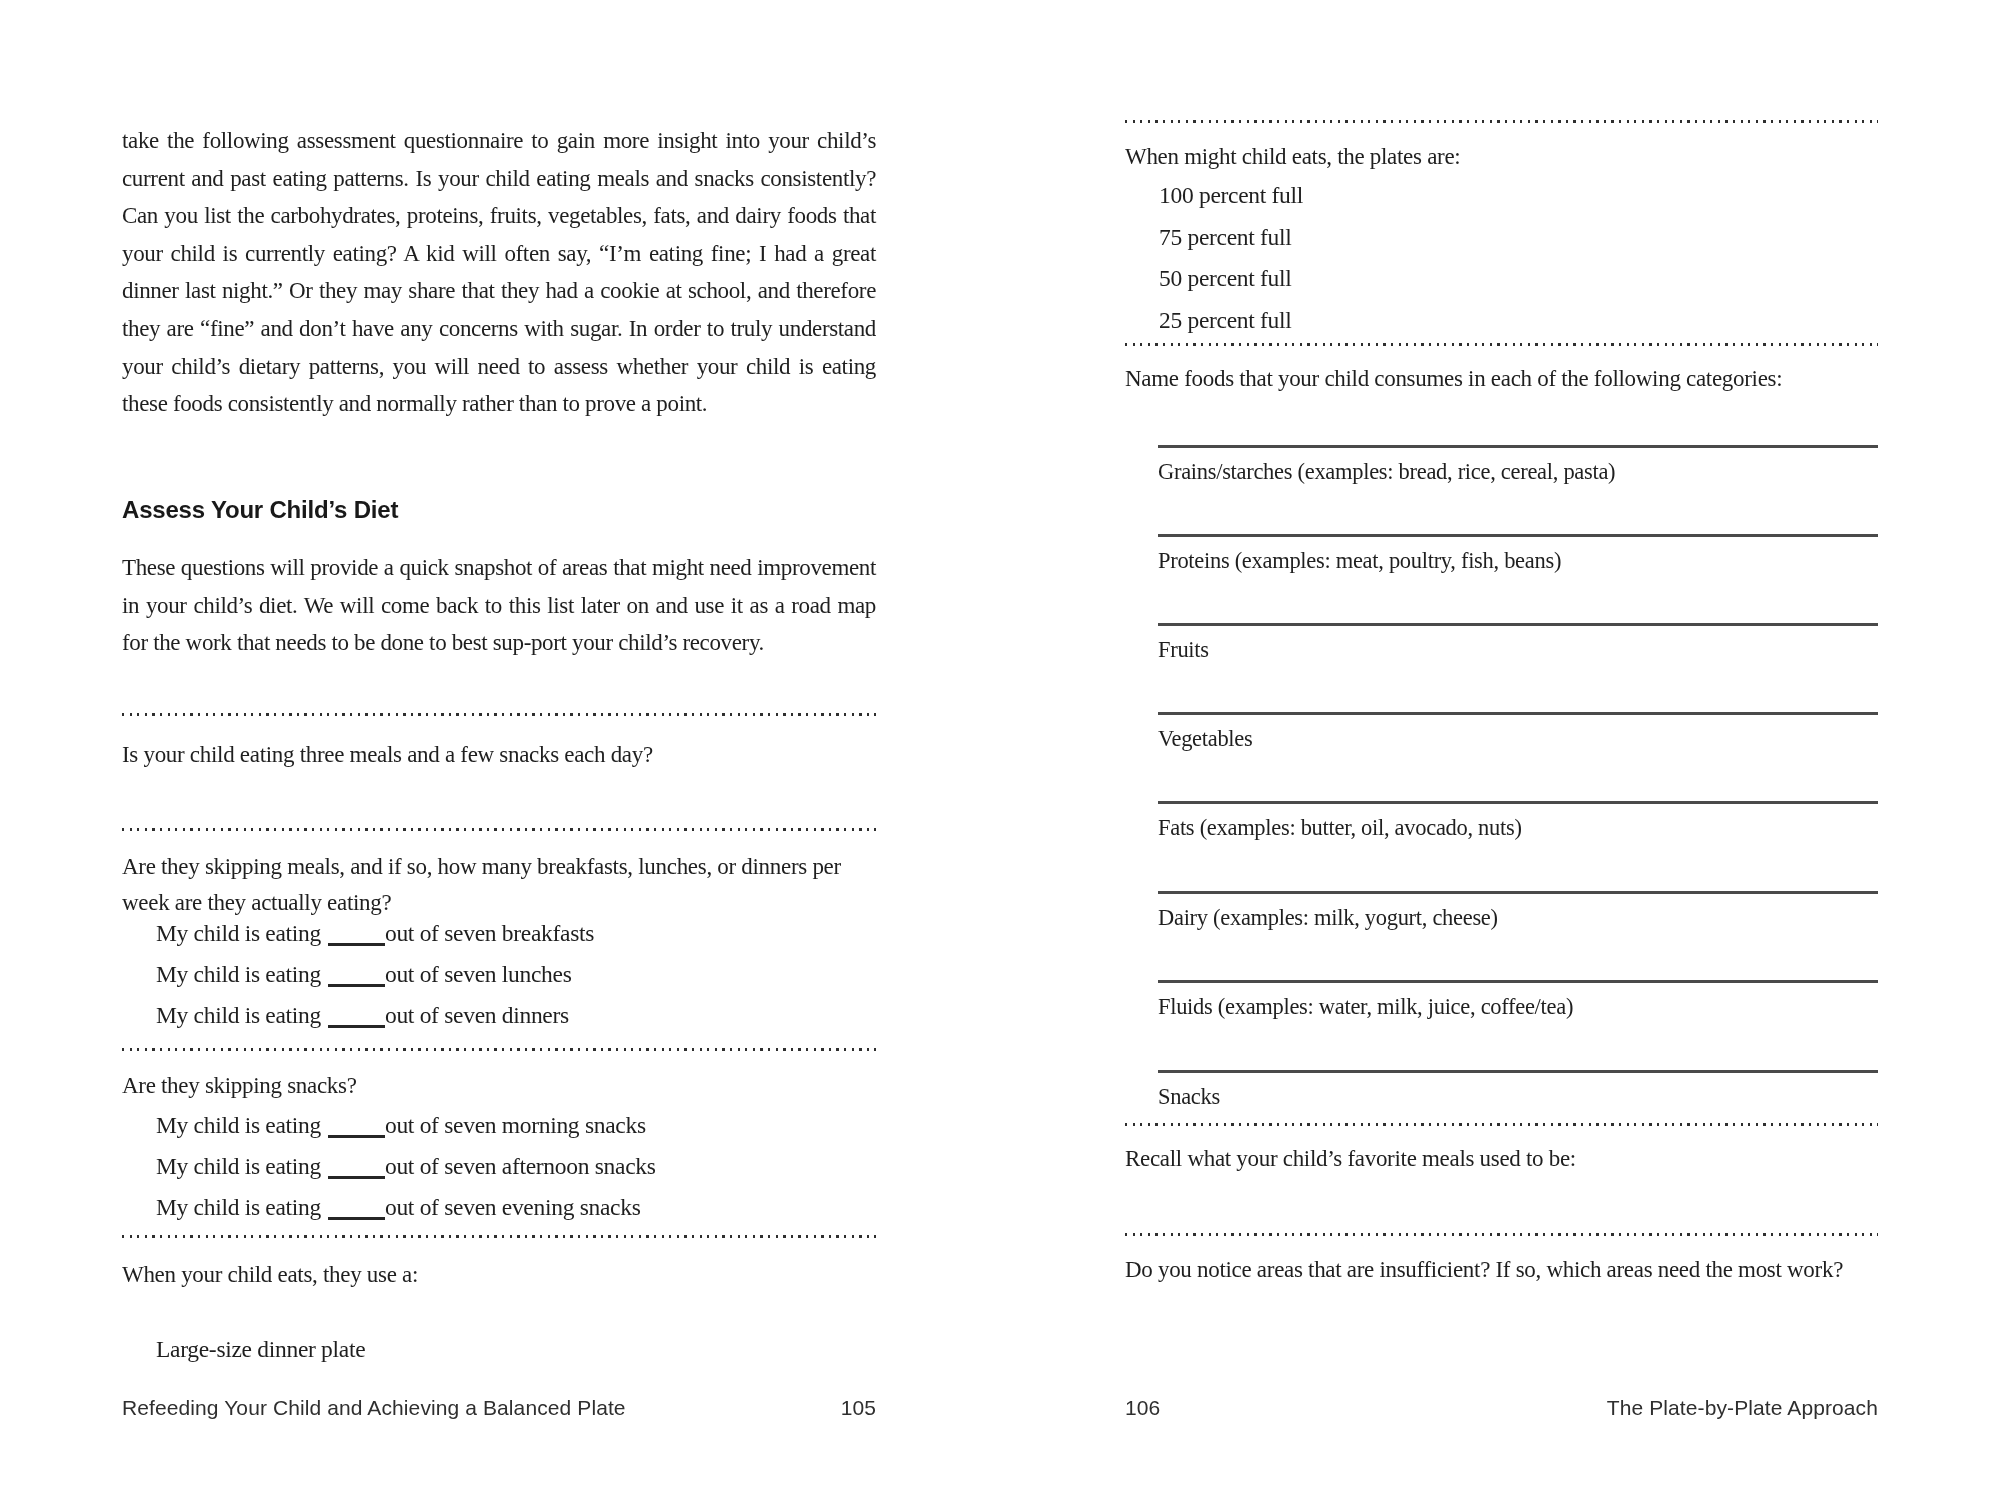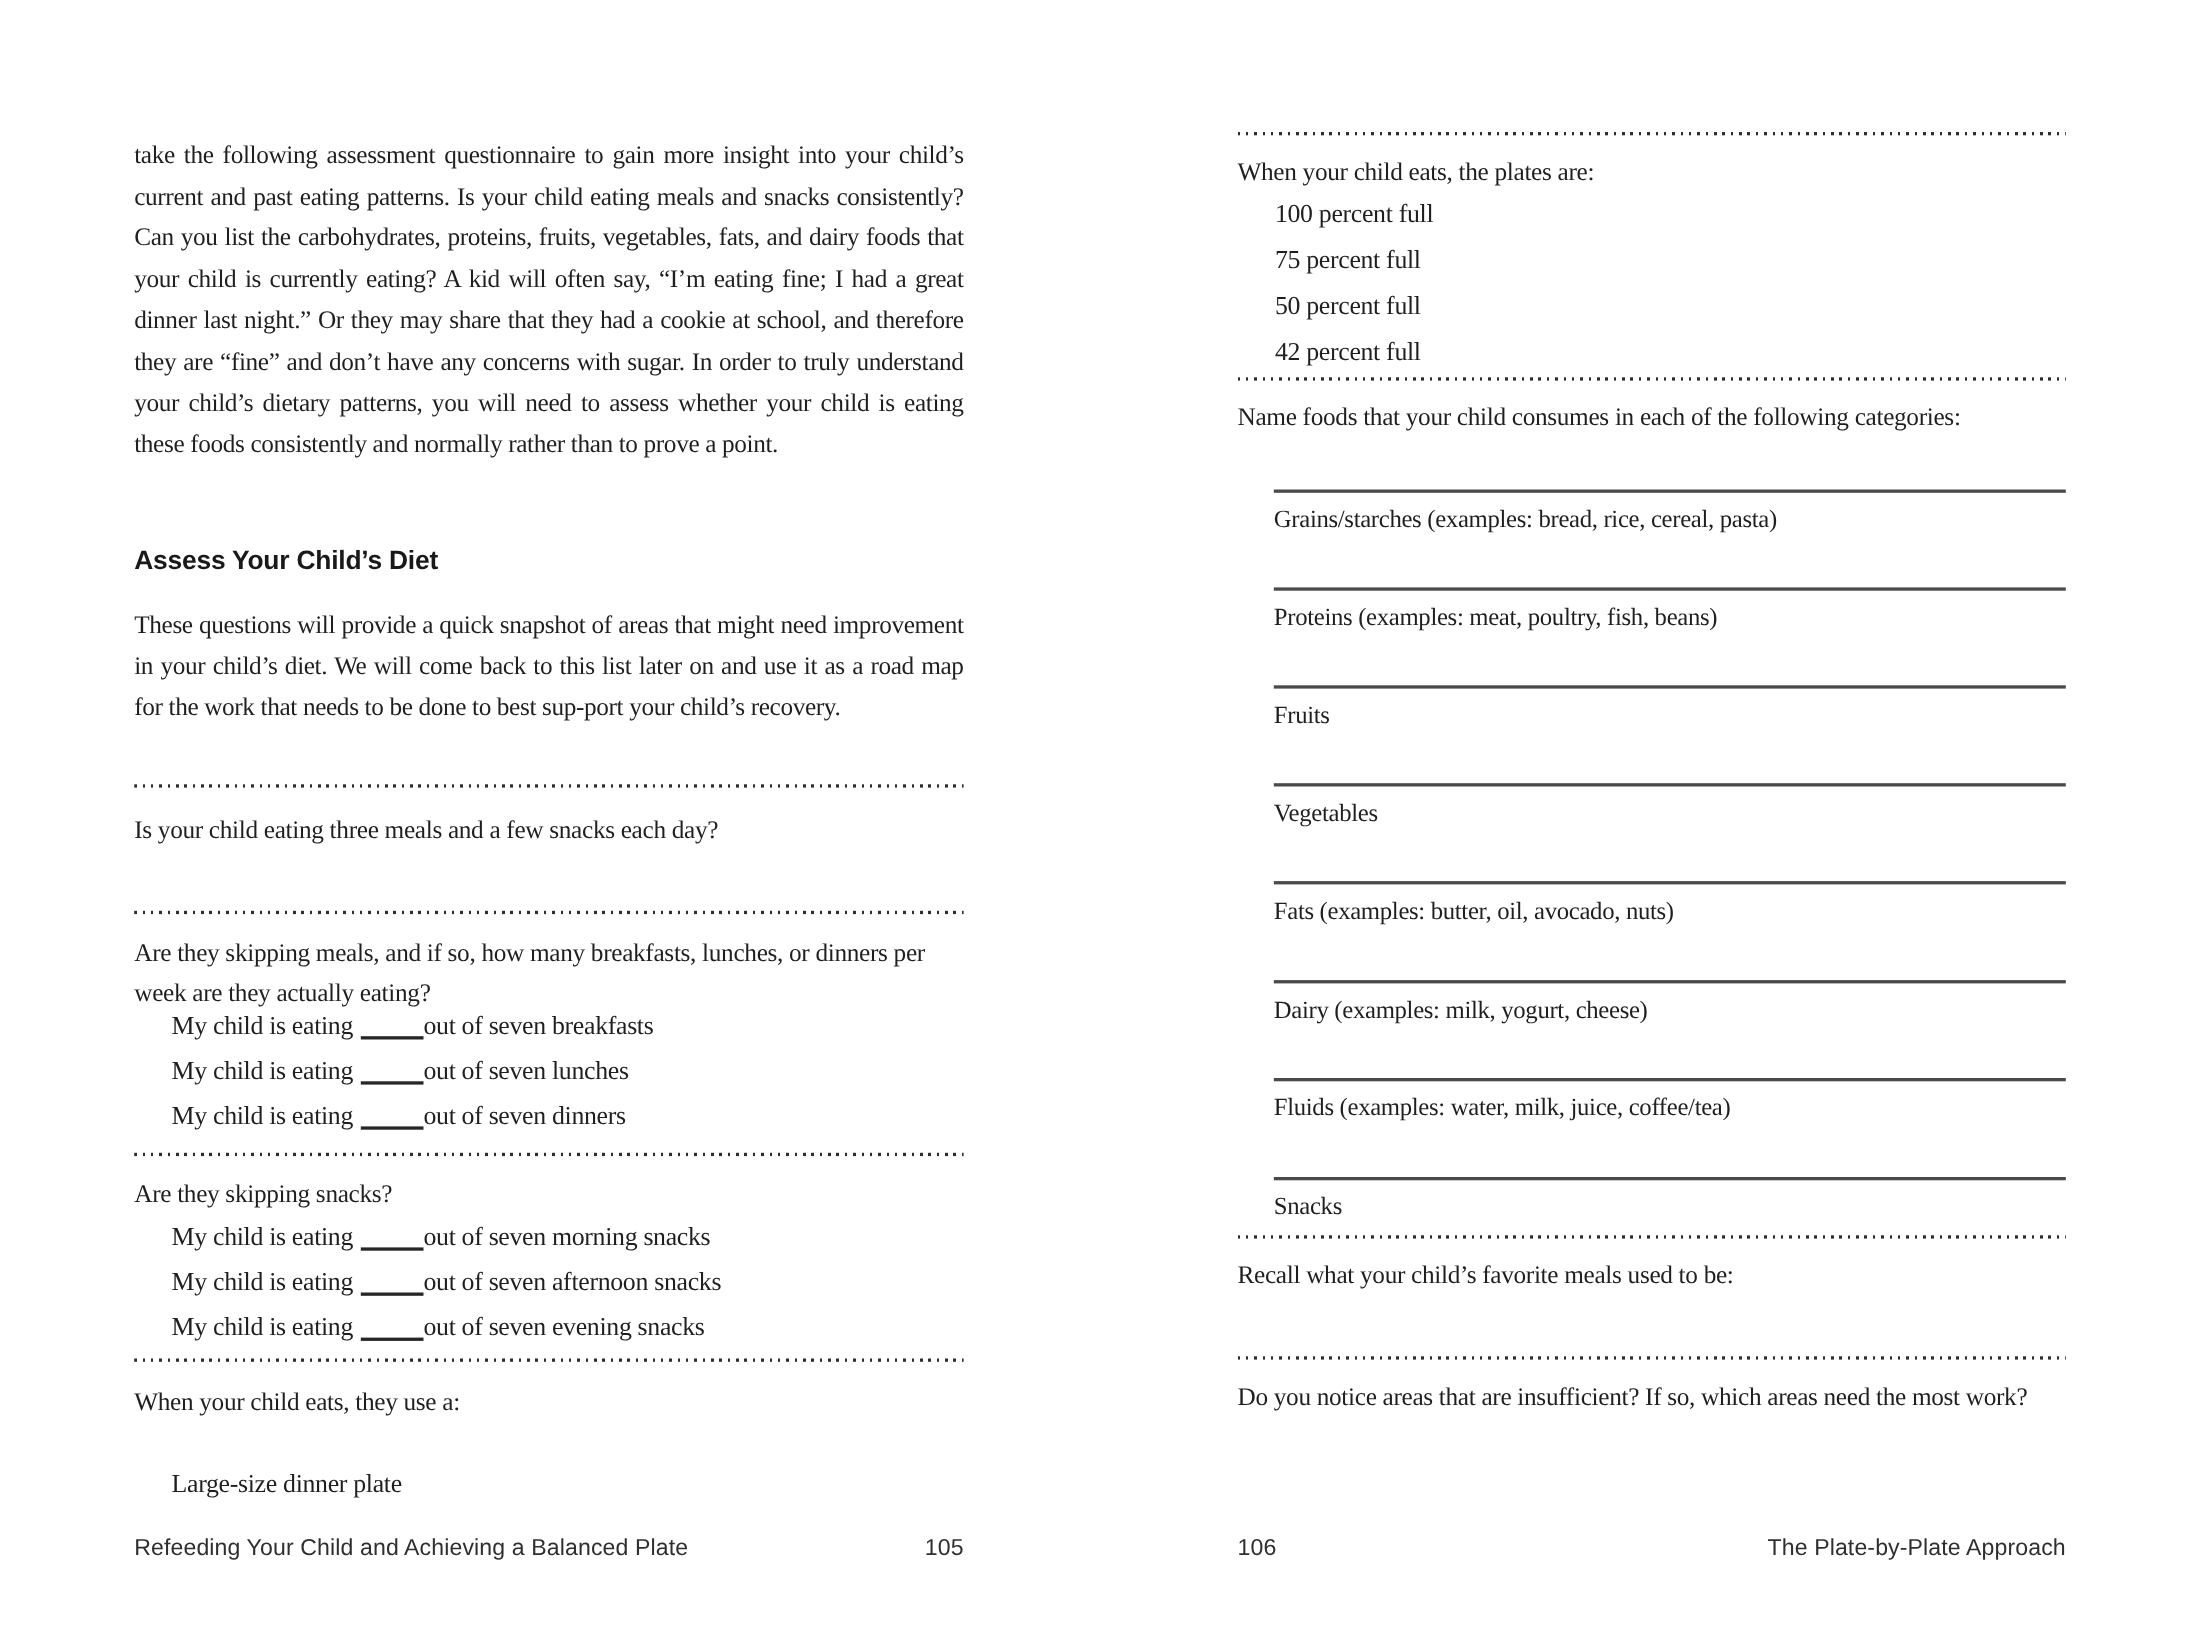--- a/index.html
+++ b/index.html
@@ -94,26 +94,26 @@
     <div class="abs footer" style="top:1396px">
       <span>Refeeding Your Child and Achieving a Balanced Plate</span>
       <span>105</span>
     </div>
   </div>
 
   <div class="col" id="right-col">
 
     <div class="abs dotted" style="top:120px"></div>
 
-    <div class="abs q nowrap" style="top:139px">When your child eats, the plates are:</div>
+    <div class="abs q nowrap" style="top:139px">When might child eats, the plates are:</div>
 
     <div class="abs li" style="top:182px">100 percent full</div>
     <div class="abs li" style="top:224px">75 percent full</div>
     <div class="abs li" style="top:265px">50 percent full</div>
-    <div class="abs li" style="top:307px">42 percent full</div>
+    <div class="abs li" style="top:307px">25 percent full</div>
 
     <div class="abs dotted" style="top:343px"></div>
 
     <div class="abs q nowrap" style="top:361px">Name foods that your child consumes in each of the following categories:</div>
 
     <div class="cat-row" style="top:445px">
       <div class="cat-line"></div>
       <div class="cat-label">Grains/starches (examples: bread, rice, cereal, pasta)</div>
     </div>
     <div class="cat-row" style="top:534px">

